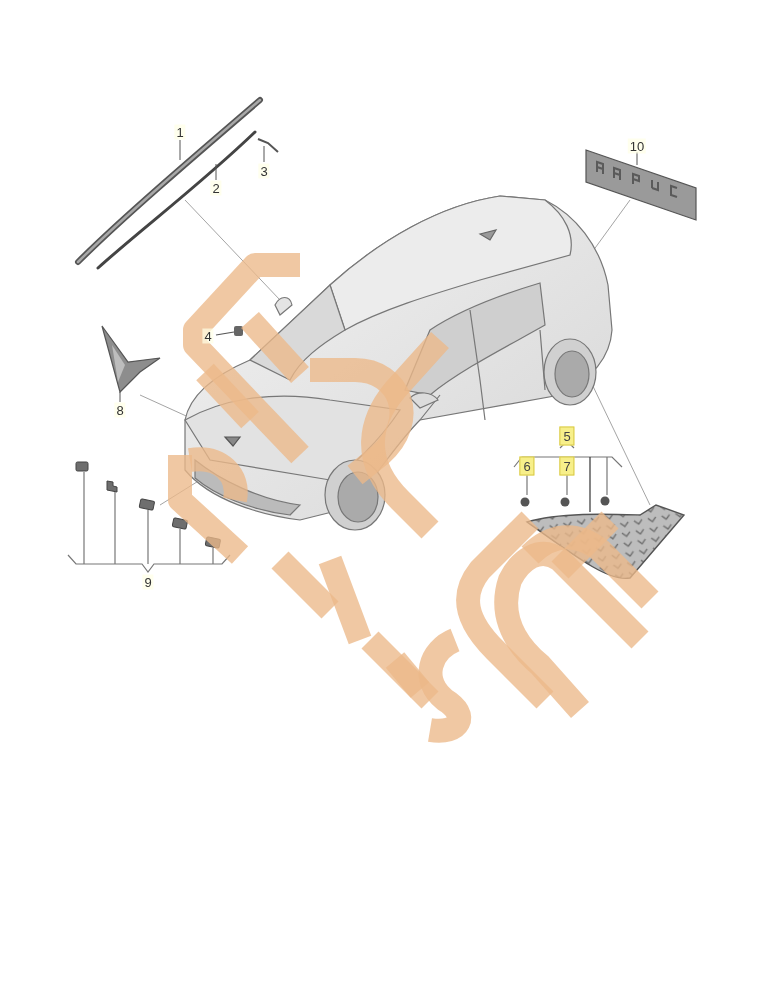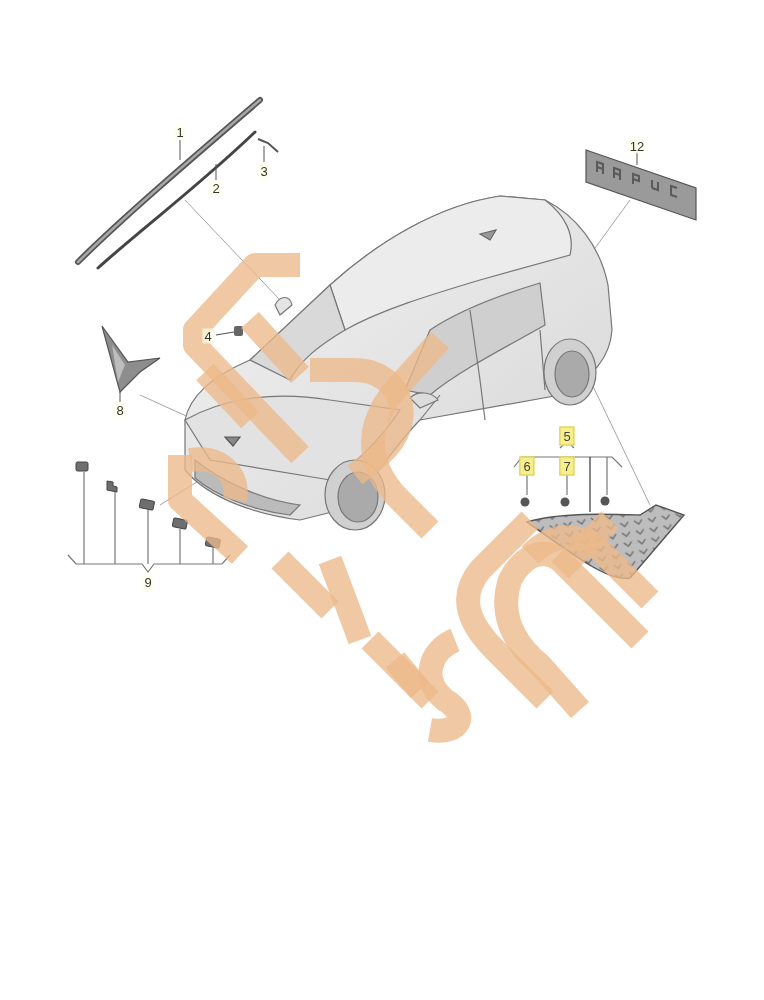--- a/index.html
+++ b/index.html
@@ -175,15 +175,15 @@
 
 <span class="callout bg" style="left:180px; top:132px;">1</span>
 <span class="callout bg" style="left:216px; top:188px;">2</span>
 <span class="callout bg" style="left:264px; top:171px;">3</span>
 <span class="callout bg" style="left:208px; top:336px;">4</span>
 <span class="callout hl" style="left:567px; top:436px;">5</span>
 <span class="callout hl" style="left:527px; top:466px;">6</span>
 <span class="callout hl" style="left:567px; top:466px;">7</span>
 <span class="callout bg" style="left:120px; top:410px;">8</span>
 <span class="callout bg" style="left:148px; top:582px;">9</span>
-<span class="callout bg" style="left:637px; top:146px;">12</span>
+<span class="callout bg" style="left:637px; top:146px;">10</span>
 
 </div>
 
 </body></html>

